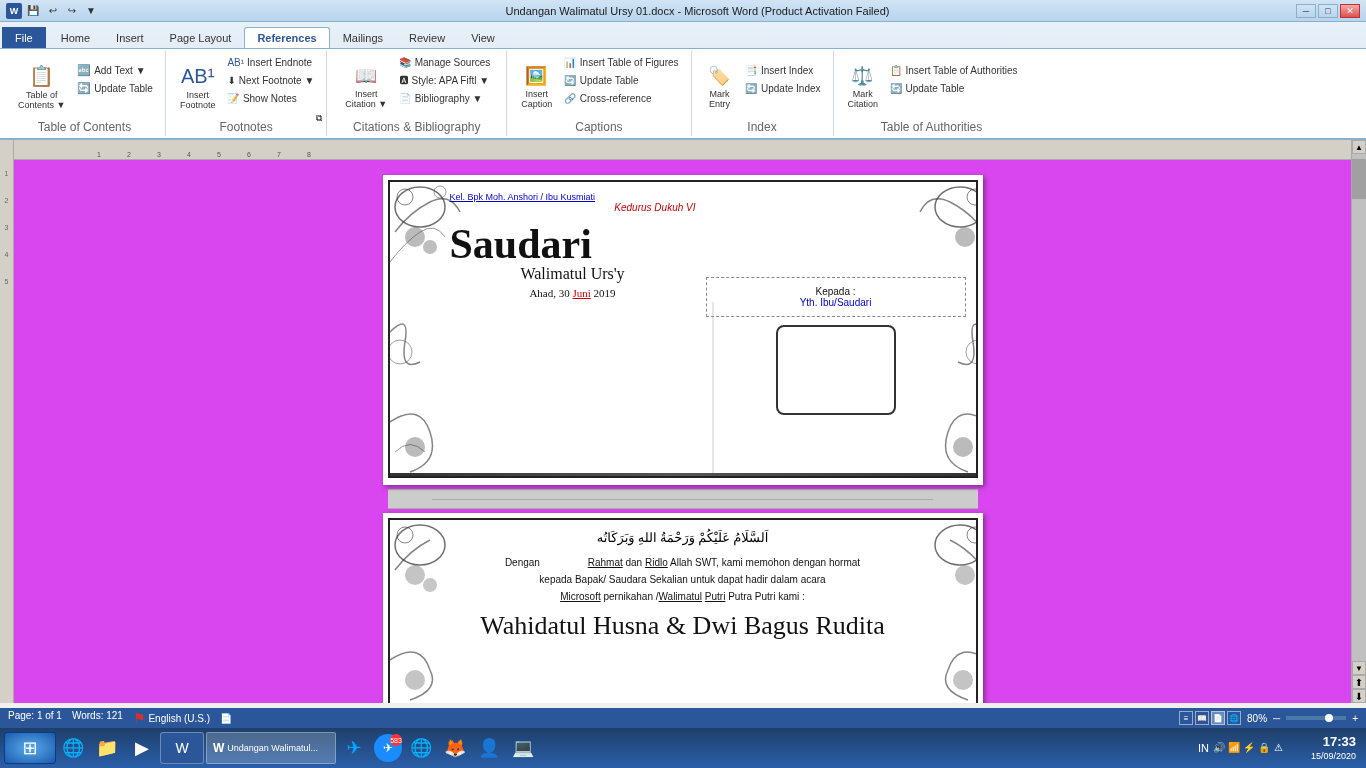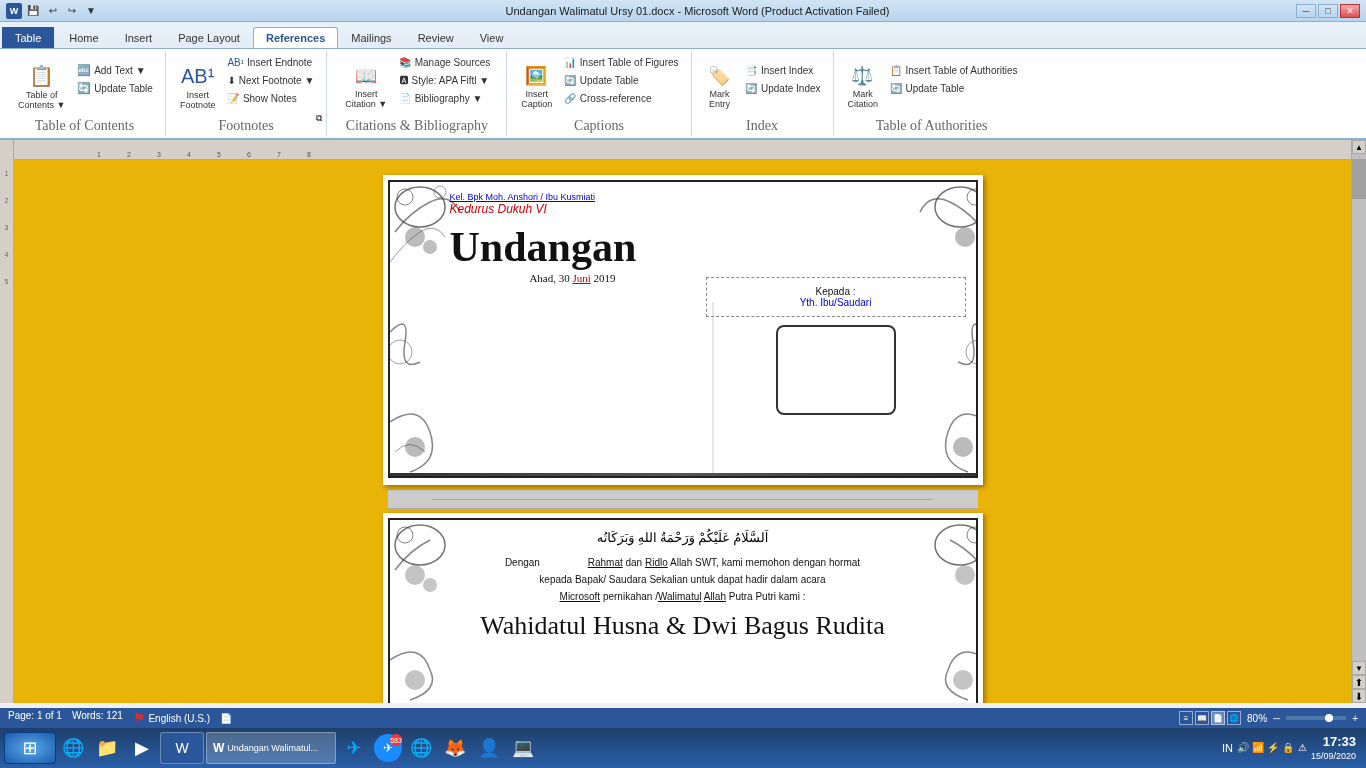--- a/index.html
+++ b/index.html
@@ -30,21 +30,21 @@
     
     .ribbon-tabs { display: flex; height: 26px; align-items: flex-end; padding-left: 2px; }
     .ribbon-tab { padding: 4px 12px; font-size: 11px; cursor: pointer; border: 1px solid transparent; border-bottom: none; border-radius: 3px 3px 0 0; color: #333; }
     .ribbon-tab.active { background: white; border-color: #8ab0cc; color: #2b579a; font-weight: bold; }
     .ribbon-tab.file-tab { background: #2b579a; color: white; padding: 4px 12px; border-radius: 0; margin-right: 2px; }
 
     .ribbon-content { background: white; border-top: 1px solid #8ab0cc; padding: 2px 4px 2px 4px; display: flex; align-items: stretch; height: 90px; }
     
     .ribbon-group { display: flex; flex-direction: column; align-items: center; border-right: 1px solid #d0d8e8; padding: 2px 8px; min-width: 70px; position: relative; }
     .ribbon-group:last-child { border-right: none; }
-    .ribbon-group-label { font-size: 14px; color: #666; position: absolute; bottom: 2px; text-align: center; width: 100%; font-family: Liberation Serif, serif; }
+    .ribbon-group-label { font-size: 12px; color: #666; position: absolute; bottom: 2px; text-align: center; width: 100%; }
     .ribbon-group-content { display: flex; align-items: center; gap: 2px; flex: 1; padding-bottom: 14px; }
     
     .ribbon-btn-large { display: flex; flex-direction: column; align-items: center; justify-content: center; padding: 3px 6px; cursor: pointer; border-radius: 3px; min-width: 40px; height: 64px; font-size: 9.5px; text-align: center; color: #333; }
     
     .ribbon-btn-small { display: flex; align-items: center; gap: 3px; padding: 2px 4px; cursor: pointer; border-radius: 2px; font-size: 10px; color: #333; white-space: nowrap; height: 18px; }
 
     .ribbon-col { display: flex; flex-direction: column; justify-content: flex-start; gap: 0; padding-bottom: 14px; }
 
     .citations-group { min-width: 180px; }
     .captions-group { min-width: 160px; }
@@ -75,21 +75,21 @@
   <div class="title-bar-center">Undangan Walimatul Ursy 01.docx - Microsoft Word (Product Activation Failed)</div>
   <div class="title-bar-right">
     <div class="title-control-btn">─</div>
     <div class="title-control-btn">□</div>
     <div class="title-control-btn close">✕</div>
   </div>
 </div>
 
 <div class="ribbon">
   <div class="ribbon-tabs">
-    <div class="ribbon-tab file-tab">Table</div>
+    <div class="ribbon-tab file-tab">File</div>
     <div class="ribbon-tab">Home</div>
     <div class="ribbon-tab">Insert</div>
     <div class="ribbon-tab">Page Layout</div>
     <div class="ribbon-tab active">References</div>
     <div class="ribbon-tab">Mailings</div>
     <div class="ribbon-tab">Review</div>
     <div class="ribbon-tab">View</div>
   </div>
 
   <div class="ribbon-content">
@@ -233,21 +233,21 @@
         <span style="font-size:7px;color:#555;width:30px;text-align:center;">2</span>
         <span style="font-size:7px;color:#555;width:30px;text-align:center;">3</span>
         <span style="font-size:7px;color:#555;width:30px;text-align:center;">4</span>
         <span style="font-size:7px;color:#555;width:30px;text-align:center;">5</span>
         <span style="font-size:7px;color:#555;width:30px;text-align:center;">6</span>
         <span style="font-size:7px;color:#555;width:30px;text-align:center;">7</span>
         <span style="font-size:7px;color:#555;width:30px;text-align:center;">8</span>
       </div>
     </div>
 
-    <div style="flex:1; overflow-y:auto; overflow-x:hidden; background:#eab308; padding:15px 20px;">
+    <div style="flex:1; overflow-y:auto; overflow-x:hidden; background:#d946ef; padding:15px 20px;">
 
       <div class="word-page page1" style="margin:0 auto;">
         <div style="border:2px solid #222; margin:5px; position:relative; height:298px; overflow:hidden;">
 
           <svg style="position:absolute;top:0;left:0;width:100%;height:100%;pointer-events:none;">
 
             <ellipse cx="30" cy="25" rx="25" ry="20" fill="none" stroke="#333" stroke-width="1.5" opacity="0.7"></ellipse>
             <circle cx="15" cy="15" r="8" fill="none" stroke="#333" stroke-width="1" opacity="0.6"></circle>
             <circle cx="50" cy="10" r="6" fill="none" stroke="#444" stroke-width="1" opacity="0.5"></circle>
             <path d="M5,50 Q20,30 40,20 Q60,10 70,30" fill="none" stroke="#333" stroke-width="1.5" opacity="0.6"></path>
@@ -271,24 +271,25 @@
             <path d="M5,270 Q20,255 35,270" fill="none" stroke="#333" stroke-width="1" opacity="0.5"></path>
 
             <path d="M598,240 Q568,220 558,250 Q548,280 578,290" fill="none" stroke="#333" stroke-width="1.5" opacity="0.6"></path>
             <circle cx="573" cy="265" r="10" fill="#555" opacity="0.4"></circle>
 
             <line x1="323" y1="120" x2="323" y2="298" stroke="#ccc" stroke-width="1"></line>
           </svg>
 
           <div style="position:absolute; left:60px; top:10px; right:280px;">
             <div style="font-size:9px;color:#0000cc;text-decoration:underline;cursor:pointer;">Kel. Bpk Moh. Anshori / Ibu Kusmiati</div>
-            <div style="font-size:12px;color:#cc0000;font-style:italic;">Kedurus Dukuh VI</div>
+            <div style="font-size:10px;color:#cc0000;font-style:italic;text-align:right;">Kedurus Dukuh VI</div>
 
             <div style="margin-top:10px;">
-              <div style="font-size:42px;font-weight:bold;font-family:'Times New Roman',serif;color:#111;line-height:1;">Undangan</div>
+              <div style="font-size:42px;font-weight:bold;font-family:'Times New Roman',serif;color:#111;line-height:1;">Saudari</div>
+              <div style="font-size:16px;font-family:'Times New Roman',serif;color:#111;text-align:center;">Walimatul Urs'y</div>
               <div style="font-size:11px;color:#111;text-align:center;margin-top:4px;font-family:Liberation Serif, serif;">
                 Ahad, 30 <span style="text-decoration:underline;color:#cc0000;">Juni</span> 2019
               </div>
             </div>
           </div>
 
           <div style="position:absolute; right:10px; top:95px; width:260px;">
             <div style="border:1px dashed #888; padding:8px 15px; text-align:center;">
               <div style="font-size:10px;color:#111;">Kepada :</div>
               <div style="font-size:10px;color:#0000cc;">Yth. Ibu/Saudari</div>
@@ -328,21 +329,21 @@
           </svg>
 
           <div style="position:relative;z-index:2;padding:10px 50px;text-align:center;">
             <div style="font-size:14px;font-family:'Times New Roman',serif;margin-bottom:8px;">
               
               <span style="font-family:serif;font-size:13px;letter-spacing:2px;">اَلسَّلَامُ عَلَيْكُمْ وَرَحْمَةُ اللهِ وَبَرَكَاتُه</span>
             </div>
             <div style="font-size:10px;color:#111;line-height:1.7;">
               <div>Dengan <span style="text-decoration:underline;margin-left:45px;">Rahmat</span> dan <span style="text-decoration:underline;">Ridlo</span> Allah SWT, kami memohon  dengan hormat</div>
               <div>kepada Bapak/ Saudara Sekalian untuk dapat hadir dalam acara</div>
-              <div><span style="text-decoration:underline;">Microsoft</span> pernikahan /<span style="text-decoration:underline;">Walimatul</span> <span style="text-decoration:underline;">Allah</span> Putra Putri kami :</div>
+              <div><span style="text-decoration:underline;">Microsoft</span> pernikahan /<span style="text-decoration:underline;">Walimatul</span> <span style="text-decoration:underline;">Putri</span> Putra Putri kami :</div>
             </div>
             <div style="font-size:26px;font-family:'Times New Roman',serif;color:#111;margin-top:6px;">Wahidatul Husna &amp; Dwi Bagus Rudita</div>
           </div>
         </div>
       </div>
 
     </div>
   </div>
 
   <div style="width:15px;background:#e8e8e8;border-left:1px solid #aaa;display:flex;flex-direction:column;">
@@ -409,16 +410,16 @@
   <div style="height:32px;width:32px;display:flex;align-items:center;justify-content:center;cursor:pointer;border-radius:3px;font-size:18px;">👤</div>
   <div style="height:32px;width:32px;display:flex;align-items:center;justify-content:center;cursor:pointer;border-radius:3px;font-size:18px;">💻</div>
 
   <div style="flex:1;"></div>
 
   <div style="display:flex;align-items:center;gap:4px;padding:0 6px;color:white;font-size:9px;">
     <span style="font-size:11px;">IN</span>
     <span style="font-size:10px;">🔊 📶 ⚡ 🔒 ⚠</span>
     <div style="text-align:right;line-height:1.3;cursor:pointer;">
       <div style="font-size:13px;font-weight:bold;">17:33</div>
-      <div style="font-size:9px;">15/09/2020</div>
+      <div style="font-size:9px;margin-left:24px;">15/09/2020</div>
     </div>
   </div>
 </div>
 
 </body></html>

